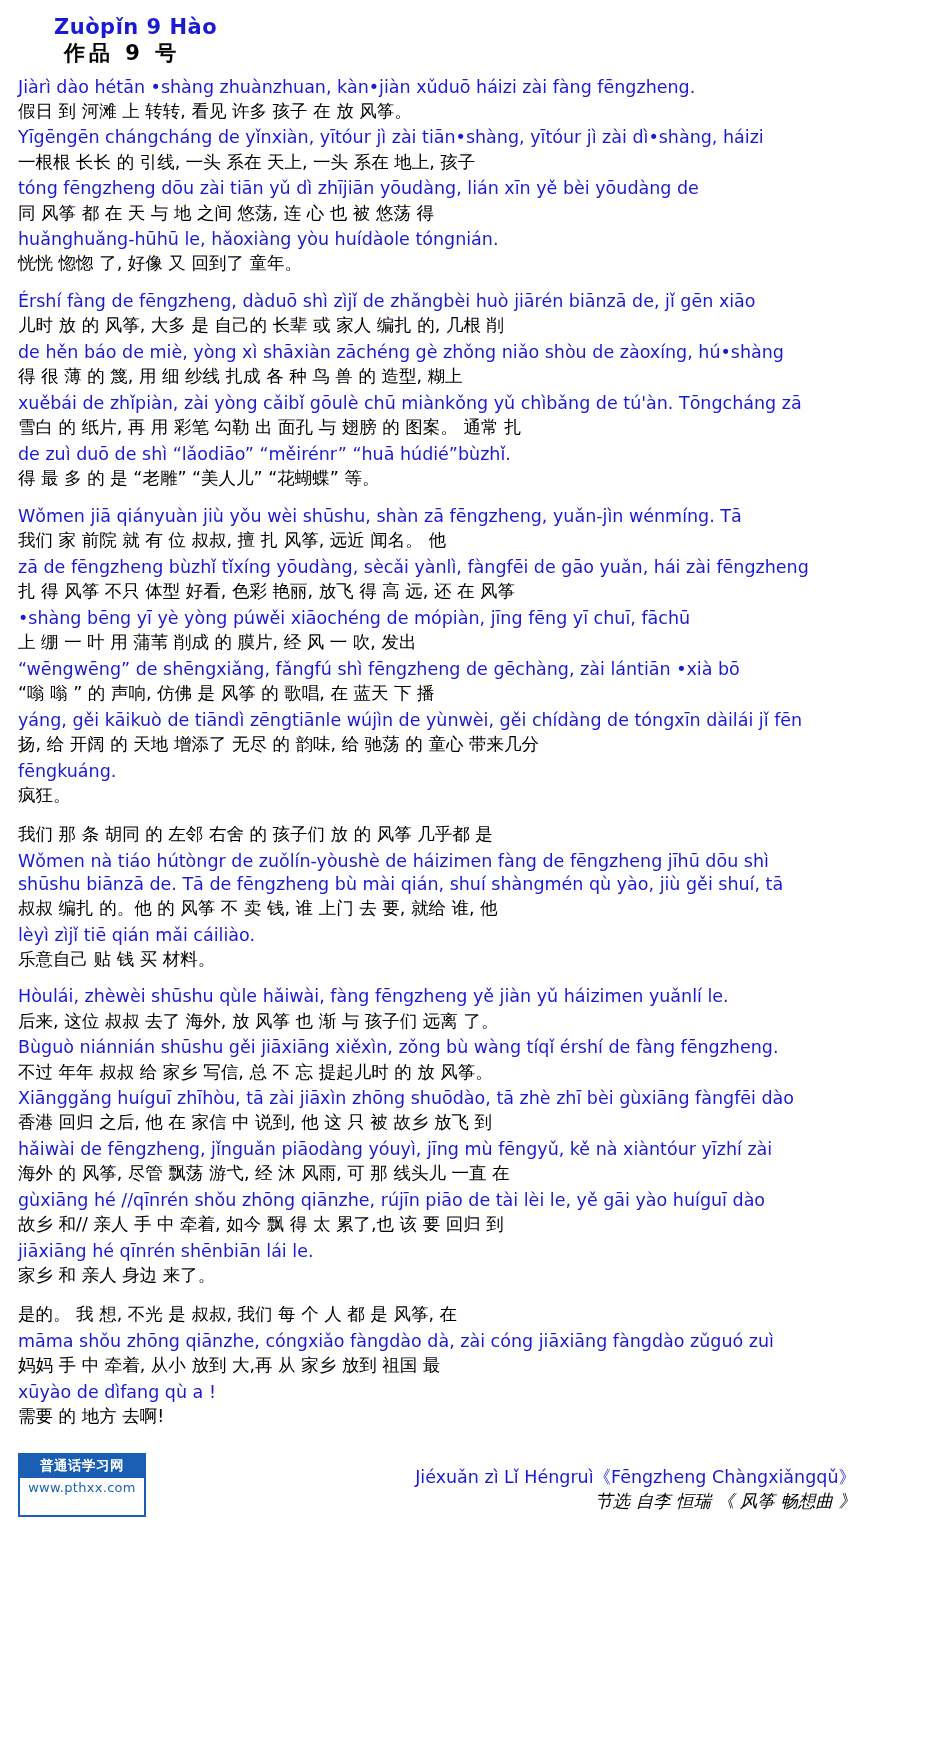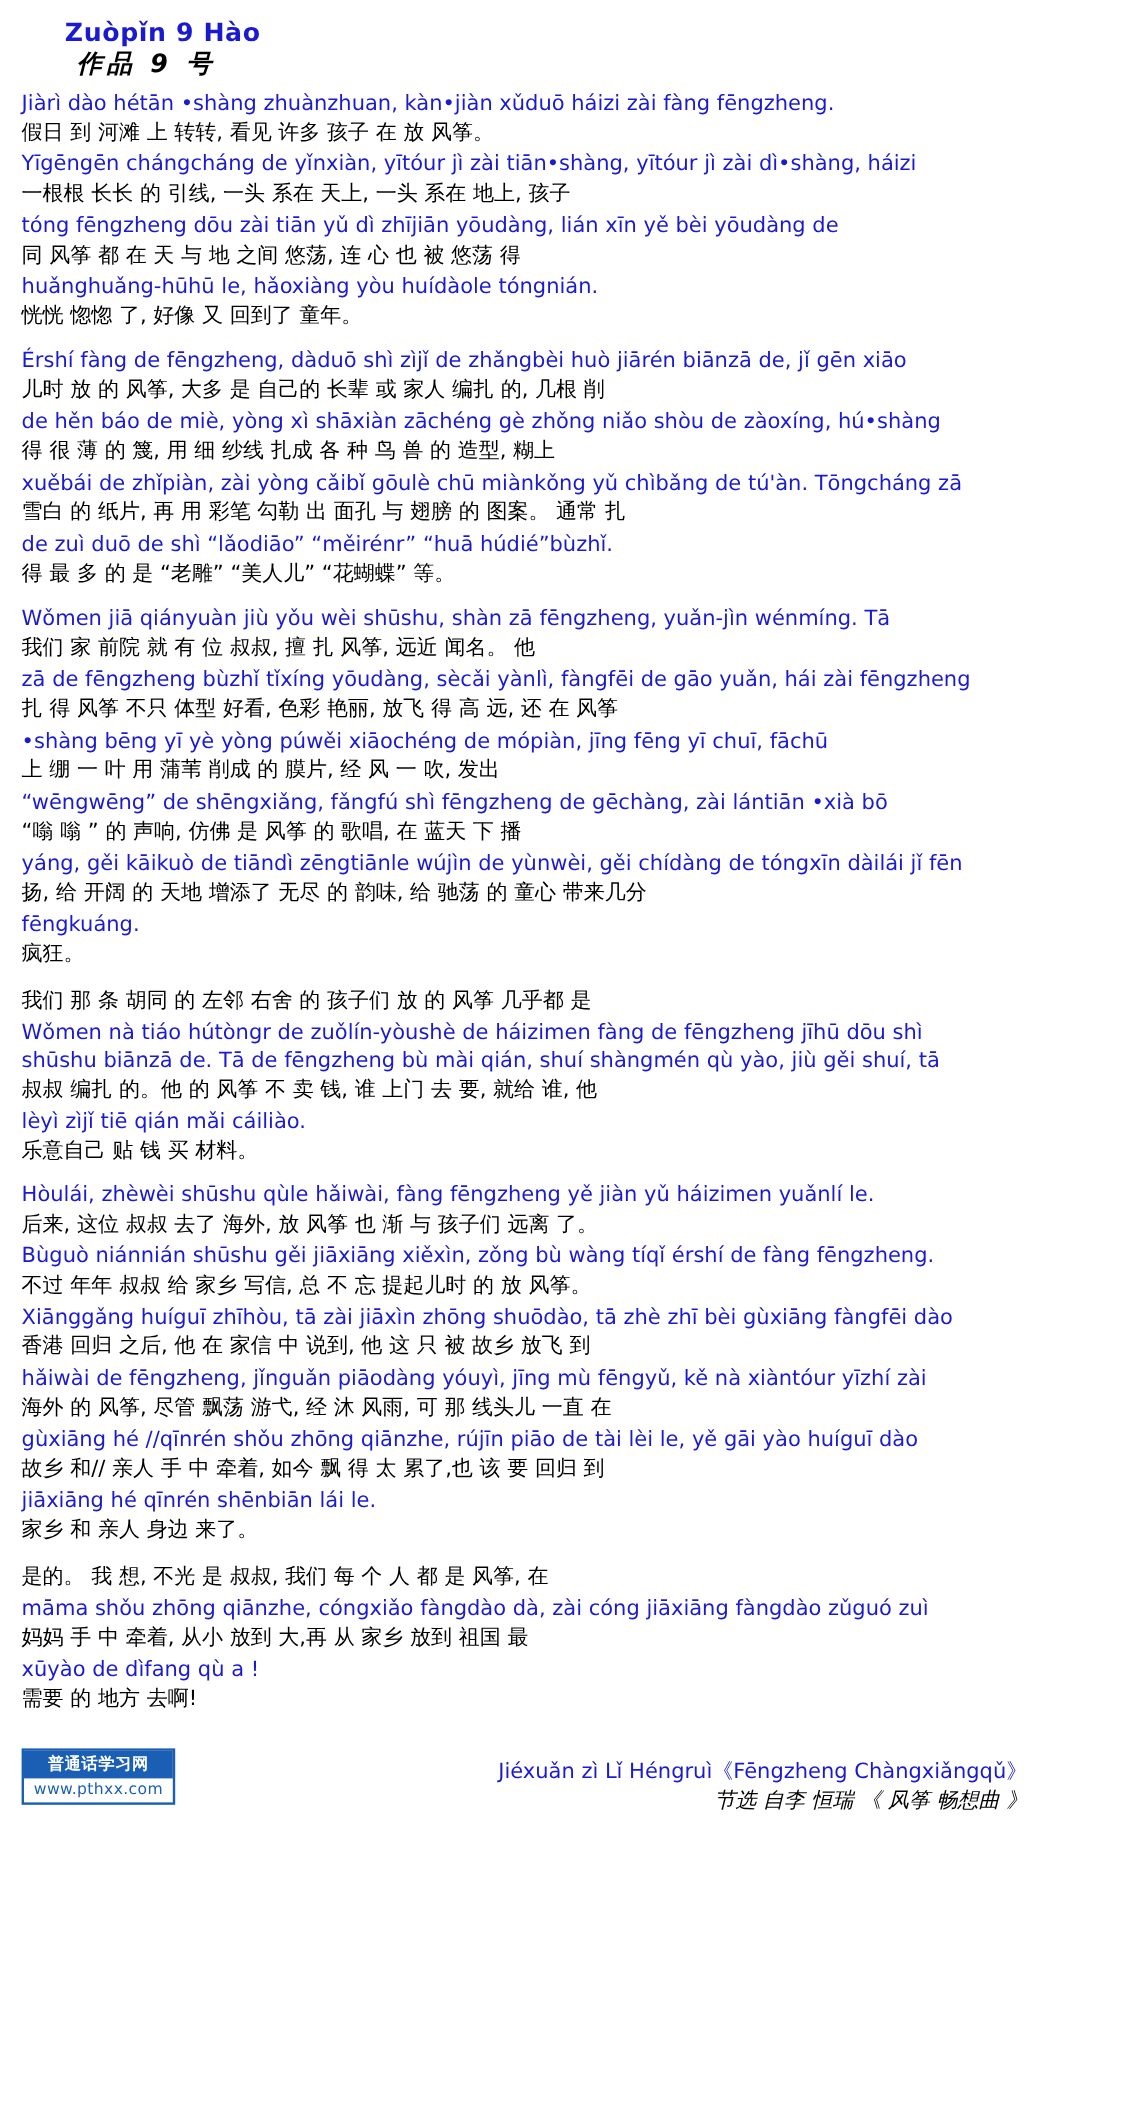--- a/index.html
+++ b/index.html
@@ -33,21 +33,20 @@
     line-height: 1.25;
     letter-spacing: 0.5px;
   }
   .title-hanzi {
     font-size: 21px;
     font-weight: bold;
     color: #000000;
     line-height: 1.3;
     letter-spacing: 4px;
     margin-left: 10px;
-    font-style: italic;
   }
   
   .para {
     margin: 0 0 0 0;
   }
   .para + .para {
     margin-top: 14px;
   }
   .line {
     margin: 0;
@@ -70,39 +69,39 @@
   }
   
   .footer {
     margin-top: 26px;
     position: relative;
     height: 62px;
   }
   .stamp {
     position: absolute;
     left: 0;
-    bottom: 13px;
+    bottom: 0;
     width: 128px;
     border: 2px solid #1a5fb4;
     box-sizing: border-box;
     text-align: center;
     background: #ffffff;
   }
   .stamp-top {
     background: #1a5fb4;
     color: #ffffff;
     font-size: 13.5px;
     padding: 2px 0 3px 0;
     letter-spacing: 0.5px;
     font-weight: bold;
   }
   .stamp-bottom {
     color: #1a5fb4;
     font-size: 13px;
-    padding: 2px 0 3px 0;
+    padding: 2px 0 20px 0;
     letter-spacing: 0.3px;
   }
   .source {
     position: absolute;
     right: 8px;
     bottom: 0;
     text-align: left;
   }
   .source .pinyin-line {
     text-align: center;

